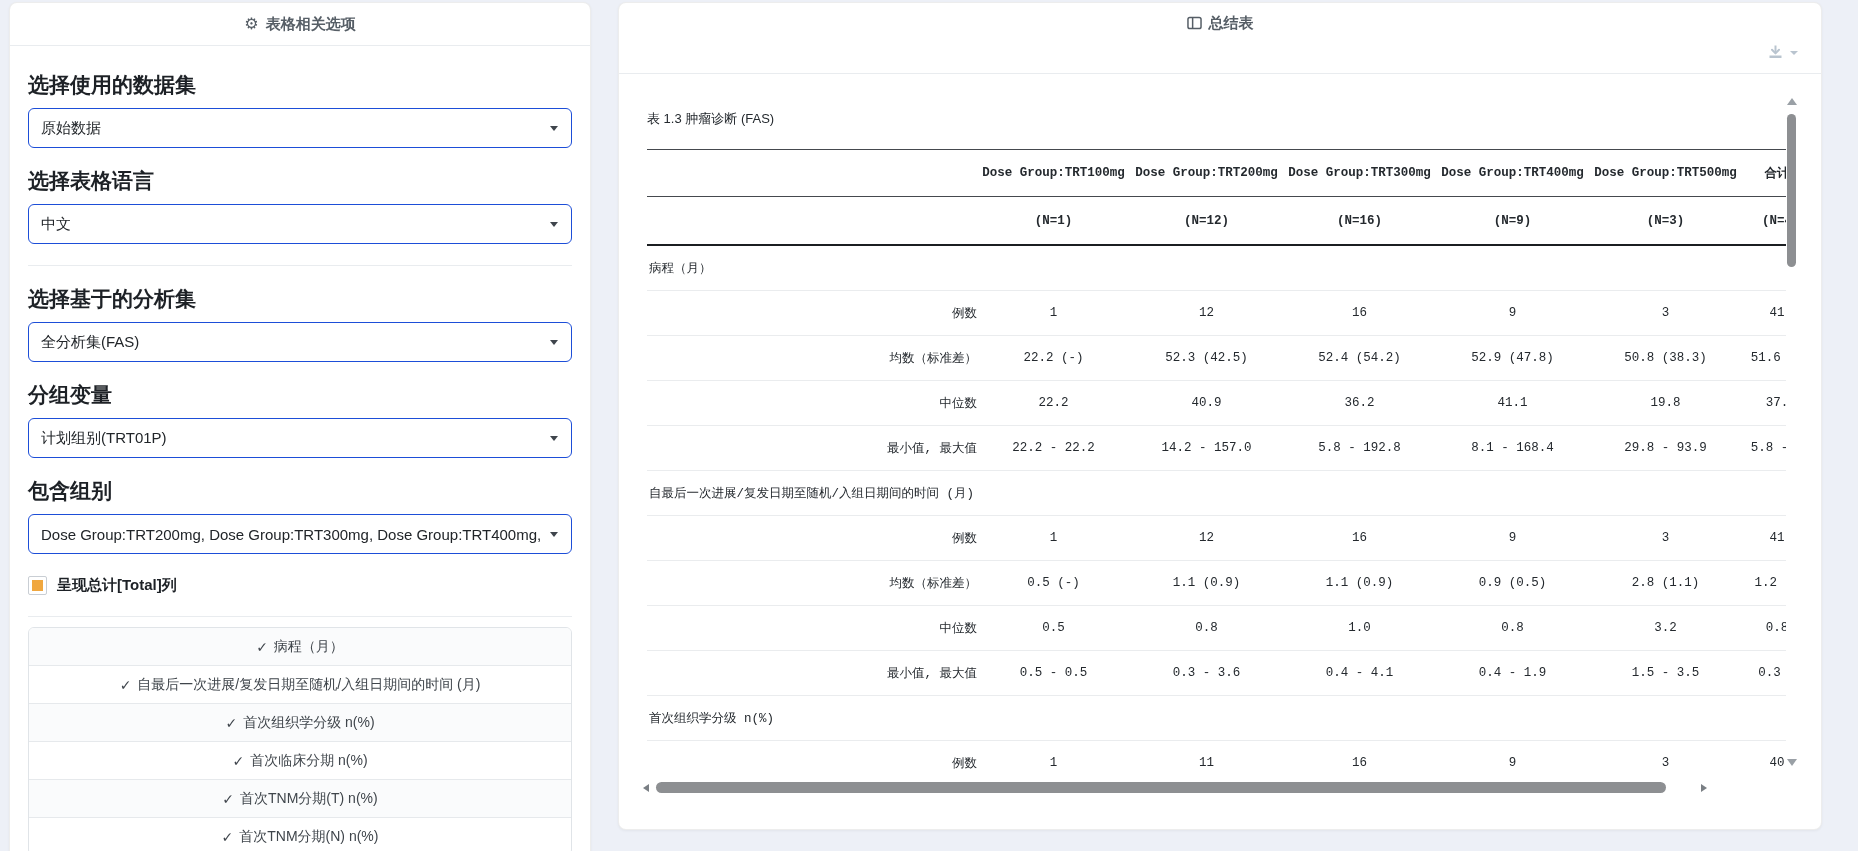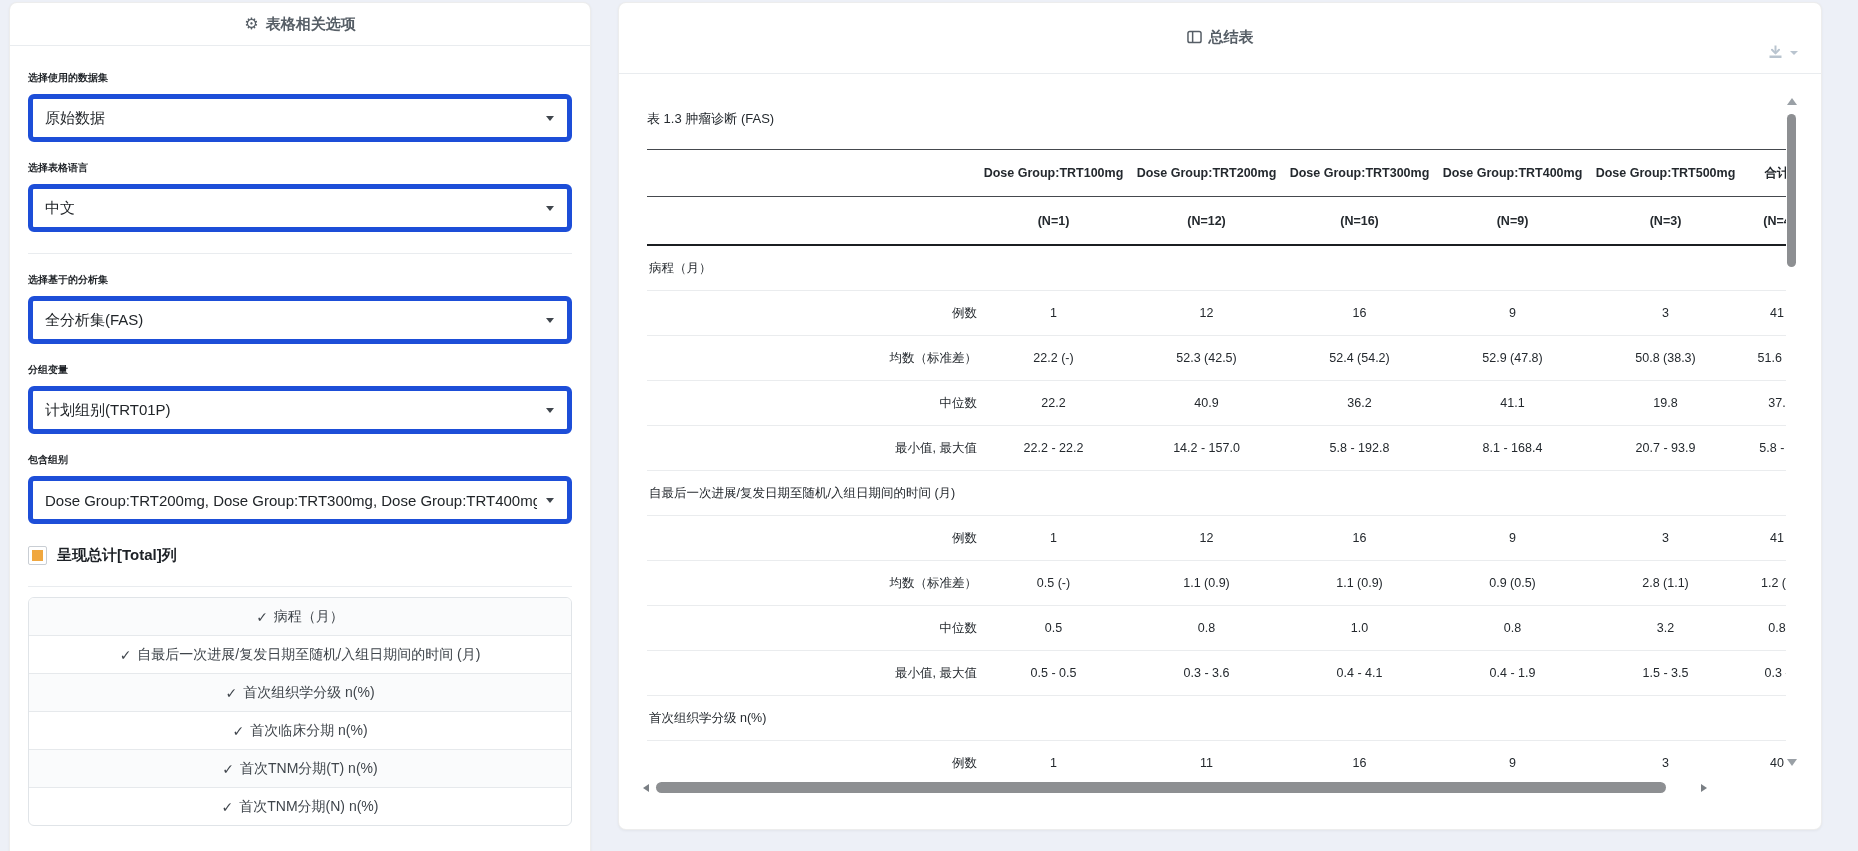--- a/index.html
+++ b/index.html
@@ -14,23 +14,23 @@
     border-radius:8px;box-shadow:0 1px 3px rgba(0,0,0,0.05);
   }
   
   #left-card{left:9px;top:2px;width:580px;height:900px;}
   .card-header{
     height:42px;display:flex;align-items:center;justify-content:center;
     border-bottom:1px solid #e9ecef;color:#565e66;font-weight:700;font-size:15px;gap:7px;
   }
   .hdr-icon{color:#565e66;font-size:16px;line-height:1;display:flex;align-items:center;}
   #left-content{padding:6px 18px 0 18px;}
-  .f-label{font-weight:700;font-size:10px;color:#1d2126;margin:19px 0 9px 0;}
+  .f-label{font-weight:700;font-size:21px;color:#1d2126;margin:19px 0 9px 0;}
   .select{
-    position:relative;height:38px;border:5px solid #1d4ed8;border-radius:6px;
+    position:relative;height:38px;border:1px solid #1d4ed8;border-radius:6px;
     display:flex;align-items:center;padding:0 30px 0 12px;font-size:15px;color:#212529;
     background:#fff;cursor:pointer;white-space:nowrap;overflow:hidden;
   }
   .select .sel-text{overflow:hidden;text-overflow:clip;white-space:nowrap;}
   .caret{
     position:absolute;right:13px;top:17px;width:0;height:0;
     border-left:4.5px solid transparent;border-right:4.5px solid transparent;
     border-top:5px solid #3f454c;
   }
   .divider{border:none;border-top:1px solid #e9ecef;margin:21px 0 2px 0;}
@@ -48,34 +48,34 @@
     height:37px;display:flex;align-items:center;justify-content:center;gap:6px;
     font-size:14px;color:#3f454b;border-bottom:1px solid #e6e9ec;cursor:pointer;
   }
   .var-item:nth-child(odd){background:#fafbfc;}
   .var-item:last-child{border-bottom:none;}
   .var-check{font-weight:700;color:#41474e;font-size:14px;}
   
   #right-card{left:618px;top:2px;width:1202px;height:826px;}
   #rp-header{
     height:40px;display:flex;align-items:center;justify-content:center;gap:7px;
-    color:#565e66;font-weight:700;font-size:15px;margin-top:14px;
+    color:#565e66;font-weight:700;font-size:15px;
   }
   #download-ctl{
     position:absolute;top:41px;left:1148px;display:flex;align-items:center;gap:6px;
     cursor:pointer;color:#b9c4cf;
   }
   .dl-caret{
     width:0;height:0;border-left:4px solid transparent;border-right:4px solid transparent;
     border-top:4.5px solid #b9c4cf;margin-top:2px;
   }
   #rp-divider{position:absolute;top:70px;left:0;width:100%;border:none;border-top:1px solid #e9ecef;margin:0;}
   #table-title{position:absolute;top:107px;left:28px;font-size:13px;color:#24292e;}
   #table-clip{
-    position:absolute;top:146px;left:28px;width:1139px;height:632px;overflow:hidden;
+    position:absolute;top:146px;left:28px;width:1139px;height:632px;overflow:hidden;font-family:Liberation Mono, monospace;
   }
   .trow{
     display:grid;grid-template-columns:330px 153px 153px 153px 153px 153px 70px;
     align-items:center;font-size:12.5px;color:#24292e;
   }
   .trow .cell{text-align:center;white-space:nowrap;}
   .thead1{height:46px;border-top:1px solid #45494e;font-weight:700;}
   .thead2{height:47px;border-top:1px solid #45494e;border-bottom:2px solid #1b1e21;font-weight:700;}
   .tbody-row{height:44px;border-bottom:1px solid #eaecee;}
   .sect-label{grid-column:1 / -1;text-align:left;padding-left:2px;white-space:nowrap;}
@@ -237,21 +237,21 @@
         <div class="cell">41.1</div>
         <div class="cell">19.8</div>
         <div class="cell">37.</div>
       </div>
       <div class="trow tbody-row">
         <div class="row-label">最小值, 最大值</div>
         <div class="cell">22.2 - 22.2</div>
         <div class="cell">14.2 - 157.0</div>
         <div class="cell">5.8 - 192.8</div>
         <div class="cell">8.1 - 168.4</div>
-        <div class="cell">20.7 - 93.9</div>
+        <div class="cell">29.8 - 93.9</div>
         <div class="cell">5.8 - 1</div>
       </div>
       <div class="trow tbody-row">
         <div class="sect-label">自最后一次进展/复发日期至随机/入组日期间的时间 (月)</div>
       </div>
       <div class="trow tbody-row">
         <div class="row-label">例数</div>
         <div class="cell">1</div>
         <div class="cell">12</div>
         <div class="cell">16</div>

